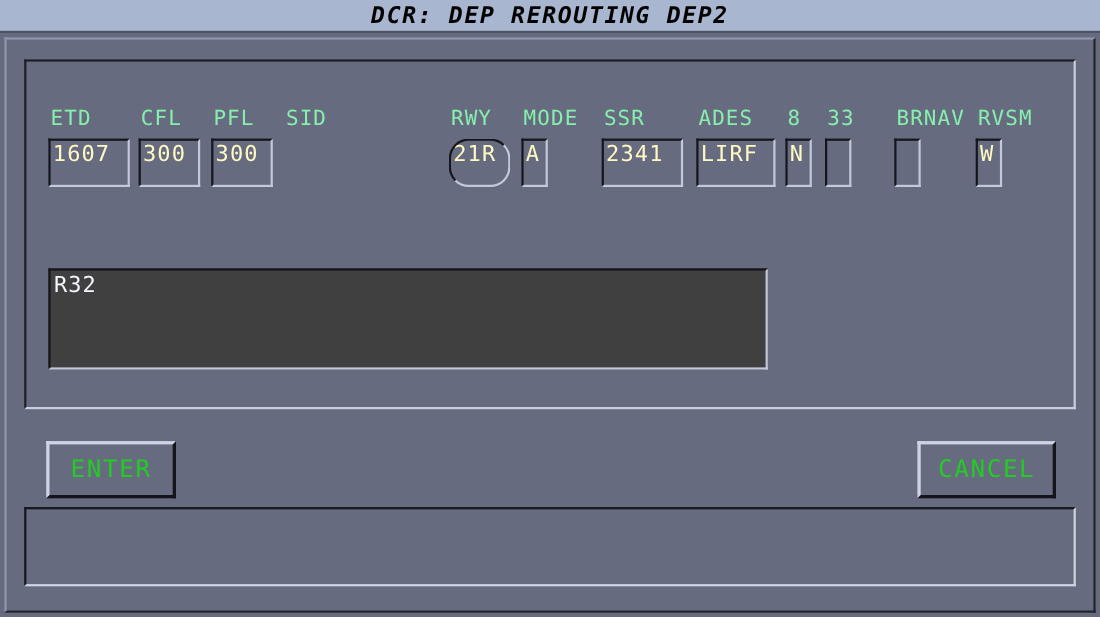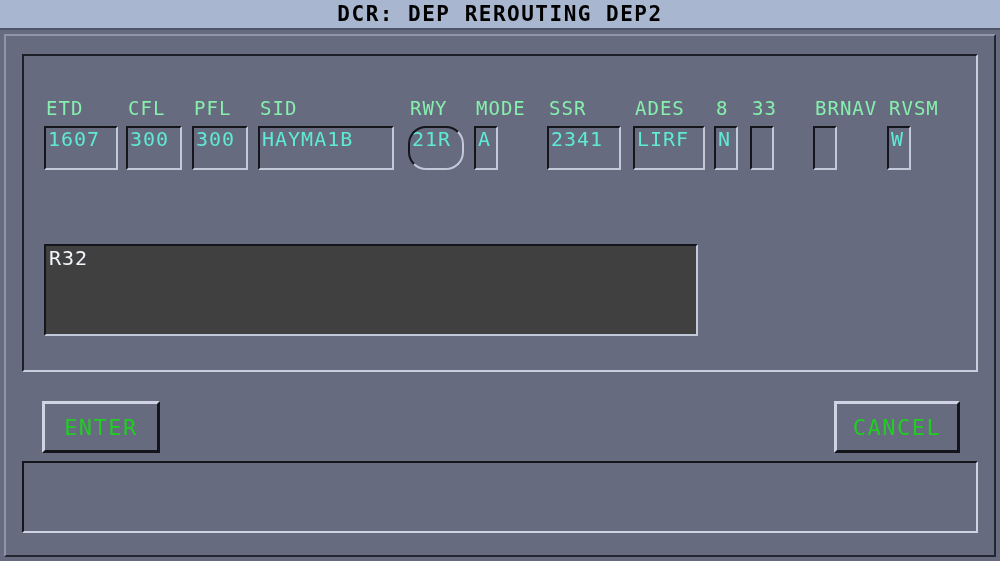--- a/index.html
+++ b/index.html
@@ -25,20 +25,21 @@
     position: absolute;
     left: 0; top: 0;
     width: 1000px;
     height: 30px;
     background: #a9b6cf;
     border-bottom: 2px solid #4e5468;
     display: flex;
     align-items: center;
     justify-content: center;
     box-sizing: border-box;
+    font-style: italic;
   }
   .titlebar-text {
     color: #000000;
     font-size: 21px;
     font-weight: bold;
     letter-spacing: 1.5px;
     white-space: nowrap;
   }
 
   
@@ -94,21 +95,21 @@
     height: 44px;
     box-sizing: border-box;
     background: #666b80;
     border-top: 2px solid #14161c;
     border-left: 2px solid #14161c;
     border-right: 2px solid #c2c9d8;
     border-bottom: 2px solid #c2c9d8;
     overflow: hidden;
   }
   .field-value {
-    color: #5eead4;
+    color: #fef9c3;
     font-size: 20px;
     letter-spacing: 1px;
     line-height: 21px;
     padding: 1px 0 0 2px;
     white-space: nowrap;
   }
 
   
   .route-label {
     position: absolute;
@@ -213,23 +214,20 @@
         </div>
       </div>
       <div class="field-cell" style="left: 148px;">
         <div class="field-label">PFL</div>
         <div class="field-box" style="width: 56px;">
           <div class="field-value">300</div>
         </div>
       </div>
       <div class="field-cell" style="left: 214px;">
         <div class="field-label">SID</div>
-        <div class="field-box" style="width: 136px;">
-          <div class="field-value">HAYMA1B</div>
-        </div>
       </div>
       <div class="field-cell" style="left: 364px;">
         <div class="field-label">RWY</div>
         <div class="field-box" style="width: 56px; border-radius: 18px;">
           <div class="field-value">21R</div>
         </div>
       </div>
       <div class="field-cell" style="left: 430px;">
         <div class="field-label">MODE</div>
         <div class="field-box" style="width: 24px;">

